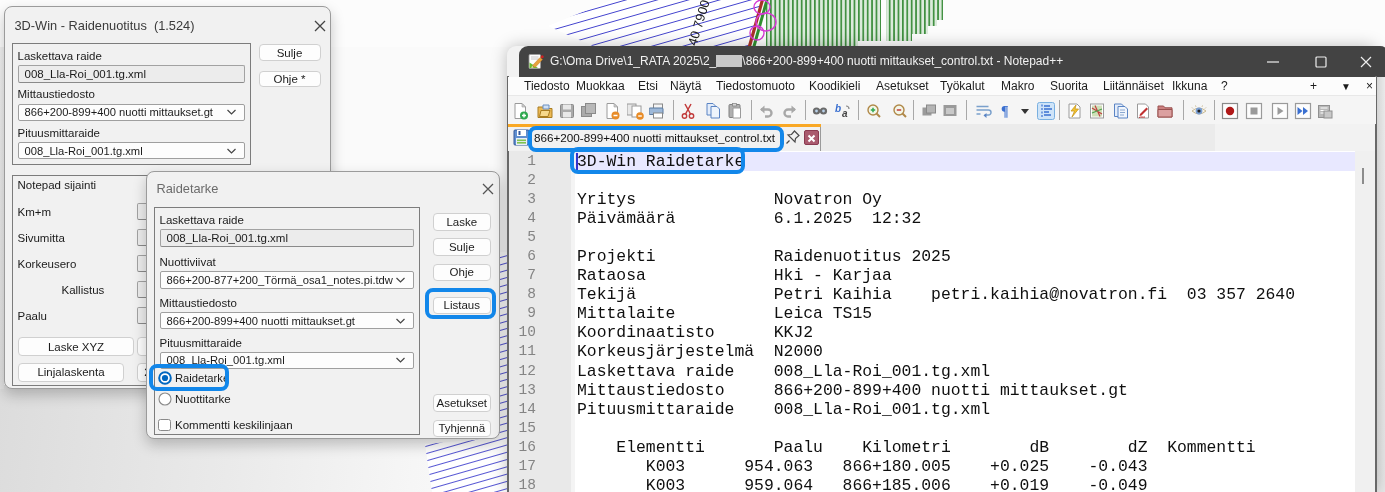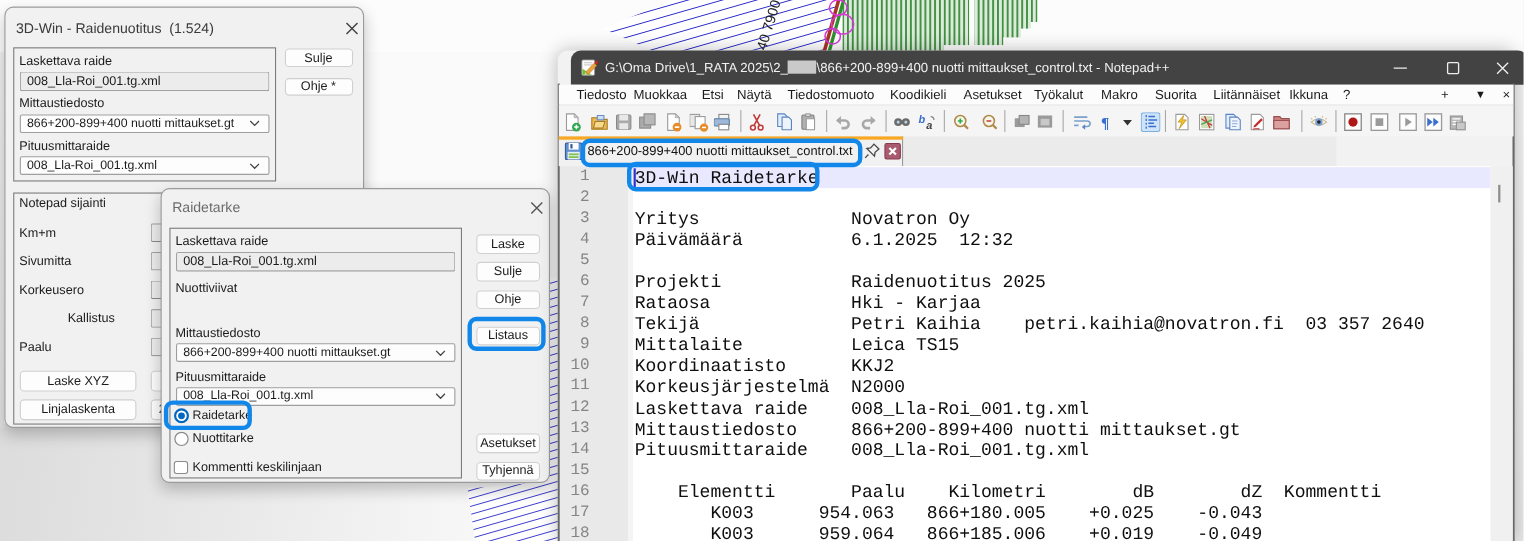--- a/index.html
+++ b/index.html
@@ -114,35 +114,40 @@
   <div class="lbl" style="left:13px; top:198.5px;">Km+m</div>
   <div class="lbl" style="left:13px; top:224.5px;">Sivumitta</div>
   <div class="lbl" style="left:13px; top:250.5px;">Korkeusero</div>
   <div class="lbl" style="left:13px; top:276.5px;padding-left:44px;">Kallistus</div>
   <div class="lbl" style="left:13px; top:302.5px;">Paalu</div>
   <div class="tfield" style="left:132px; top:196px; width:22px; height:17px;"></div>
   <div class="tfield" style="left:132px; top:222px; width:22px; height:17px;"></div>
   <div class="tfield" style="left:132px; top:248px; width:22px; height:17px;"></div>
   <div class="tfield" style="left:132px; top:274px; width:22px; height:17px;"></div>
   <div class="tfield" style="left:132px; top:300px; width:22px; height:17px;"></div>
-  <div class="btn" style="left:13.5px; top:330px; width:106px; height:19px;">Laske XYZ</div>
+  <div class="btn" style="left:13.5px; top:330px; width:116px; height:19px;">Laske XYZ</div>
   <div class="btn" style="left:13.5px; top:355.5px; width:106px; height:19.5px;">Linjalaskenta</div>
   <div class="btn" style="left:132px; top:330px; width:22px; height:19px;"></div>
   <div class="btn" style="left:132px; top:355.5px; width:22px; height:19.5px;">2</div>
 </div>
 
 <div class="dlg" id="d2" style="left:145.5px; top:171px; width:354px; height:267.5px;">
   <div class="dlgtitle" style="left:10px; top:9px; color:#6b6b6b;">Raidetarke</div>
   <svg class="dlgx" style="left:328px; top:4px;" width="26" height="26" viewBox="0 0 26 26">
     <path d="M8 8 L18 18 M18 8 L8 18" stroke="#555" stroke-width="1.3" fill="none"></path>
   </svg>
   <div class="gbox" style="left:7.5px; top:35px; width:266px; height:228px;"></div>
   <div class="lbl" style="left:13px; top:41.5px;">Laskettava raide</div>
   <div class="tfield" style="left:13px; top:57px; width:254px; height:18px;">008_Lla-Roi_001.tg.xml</div>
   <div class="lbl" style="left:13px; top:83.5px;">Nuottiviivat</div>
+  <div class="combo" style="left:13px; top:99px; width:254px; height:18px;">866+200-877+200_Törmä_osa1_notes.pi.tdw
+    <svg class="chev" width="9" height="6" viewBox="0 0 9 6">
+        <path d="M0.5 1 L4.5 5 L8.5 1" stroke="#444" stroke-width="1.2" fill="none"></path>
+      </svg>
+  </div>
   <div class="lbl" style="left:13px; top:124.5px;">Mittaustiedosto</div>
   <div class="combo" style="left:13px; top:140px; width:254px; height:17px;">866+200-899+400 nuotti mittaukset.gt
     <svg class="chev" width="9" height="6" viewBox="0 0 9 6">
         <path d="M0.5 1 L4.5 5 L8.5 1" stroke="#444" stroke-width="1.2" fill="none"></path>
       </svg>
   </div>
   <div class="lbl" style="left:13px; top:165px;">Pituusmittaraide</div>
   <div class="combo" style="left:13px; top:179.5px; width:254px; height:17.5px;">008_Lla-Roi_001.tg.xml
     <svg class="chev" width="9" height="6" viewBox="0 0 9 6">
         <path d="M0.5 1 L4.5 5 L8.5 1" stroke="#444" stroke-width="1.2" fill="none"></path>

